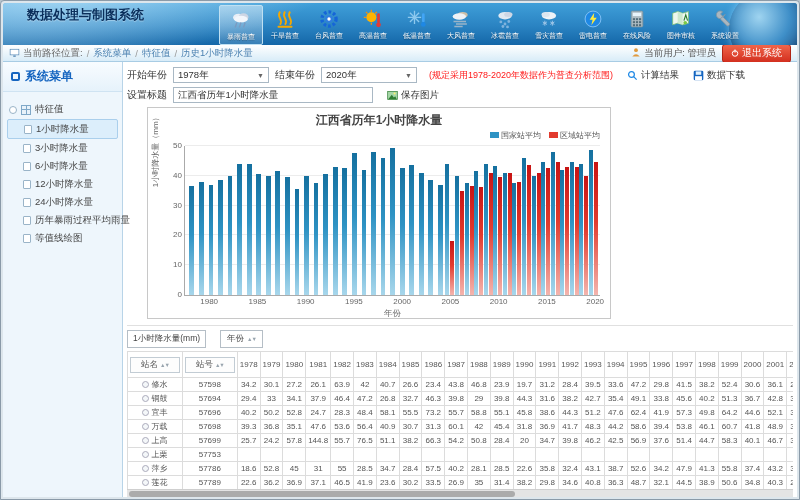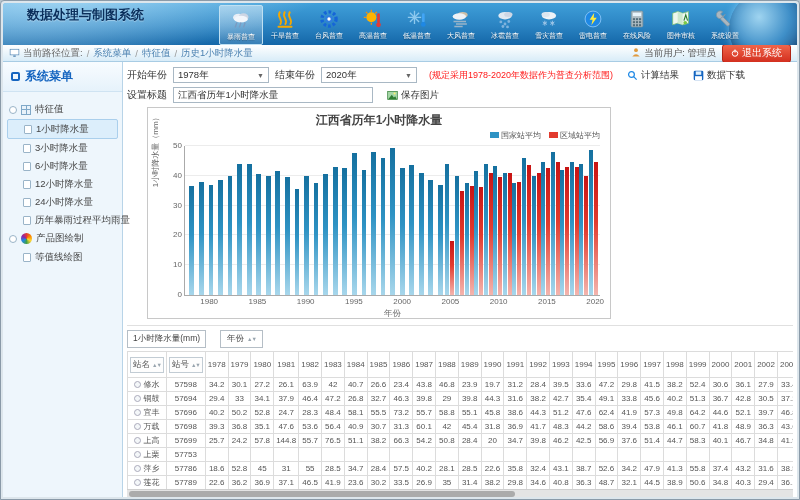--- a/index.html
+++ b/index.html
@@ -99,21 +99,21 @@
   .table-topctl { display:flex; align-items:center; margin-bottom:3px; }
   .unit-box { border:1px solid #b5bec6; font-size:8.5px; color:#444; padding:2px 5px; background:#fff; }
   .yearsort-box { border:1px solid #b5bec6; font-size:8.5px; color:#444; padding:2px 6px; background:#fff;
             margin-left:14px; display:flex; align-items:center; gap:3px; cursor:pointer; }
   .sorts { font-size:5.5px; color:#98a4ae; letter-spacing:-1px; }
   table.data { border-collapse:collapse; table-layout:fixed; font-size:8px; color:#555; }
   table.data th, table.data td { border:1px solid #dcdcdc; padding:1px 2px; text-align:center;
             white-space:nowrap; overflow:hidden; height:11px; }
   table.data thead th { background:#fff; color:#555; font-weight:normal; height:26px; }
   .sort-head { display:flex; align-items:center; justify-content:center; gap:2px; border:1px solid #c2ccd4;
-            padding:1px 2px; font-size:8.5px; background:#fdfdfd; cursor:pointer; }
+            padding:1px 10px; font-size:8.5px; background:#fdfdfd; cursor:pointer; }
   td.stn { text-align:left; }
   .expander { display:inline-block; width:7px; height:7px; border:1px solid #aab; border-radius:50%;
             margin-right:2px; vertical-align:middle; background:#f4f7f9; }
   .hscroll { position:absolute; left:0; right:0; bottom:0; height:8px; background:#e4e4e4; border-top:1px solid #cfcfcf; }
   .hscroll .thumb { position:absolute; left:2px; top:1px; height:6px; width:58%; background:#ababab; border-radius:3px; cursor:pointer; }
 </style>
 </head>
 <body>
 
 <div class="window">
@@ -356,25 +356,20 @@
             <span class="cb"></span>
             <span>12小时降水量</span>
           </div>
           <div class="tree-item">
             <span class="cb"></span>
             <span>24小时降水量</span>
           </div>
           <div class="tree-item">
             <span class="cb"></span>
             <span>历年暴雨过程平均雨量</span>
-          </div>
-          <div class="tree-group">
-            <span class="tree-toggle"></span>
-            <span class="gicon-color"></span>
-            <span>产品图绘制</span>
           </div>
           <div class="tree-item">
             <span class="cb"></span>
             <span>等值线绘图</span>
           </div>
         </div>
     </div>
 
     <div class="main">
 

